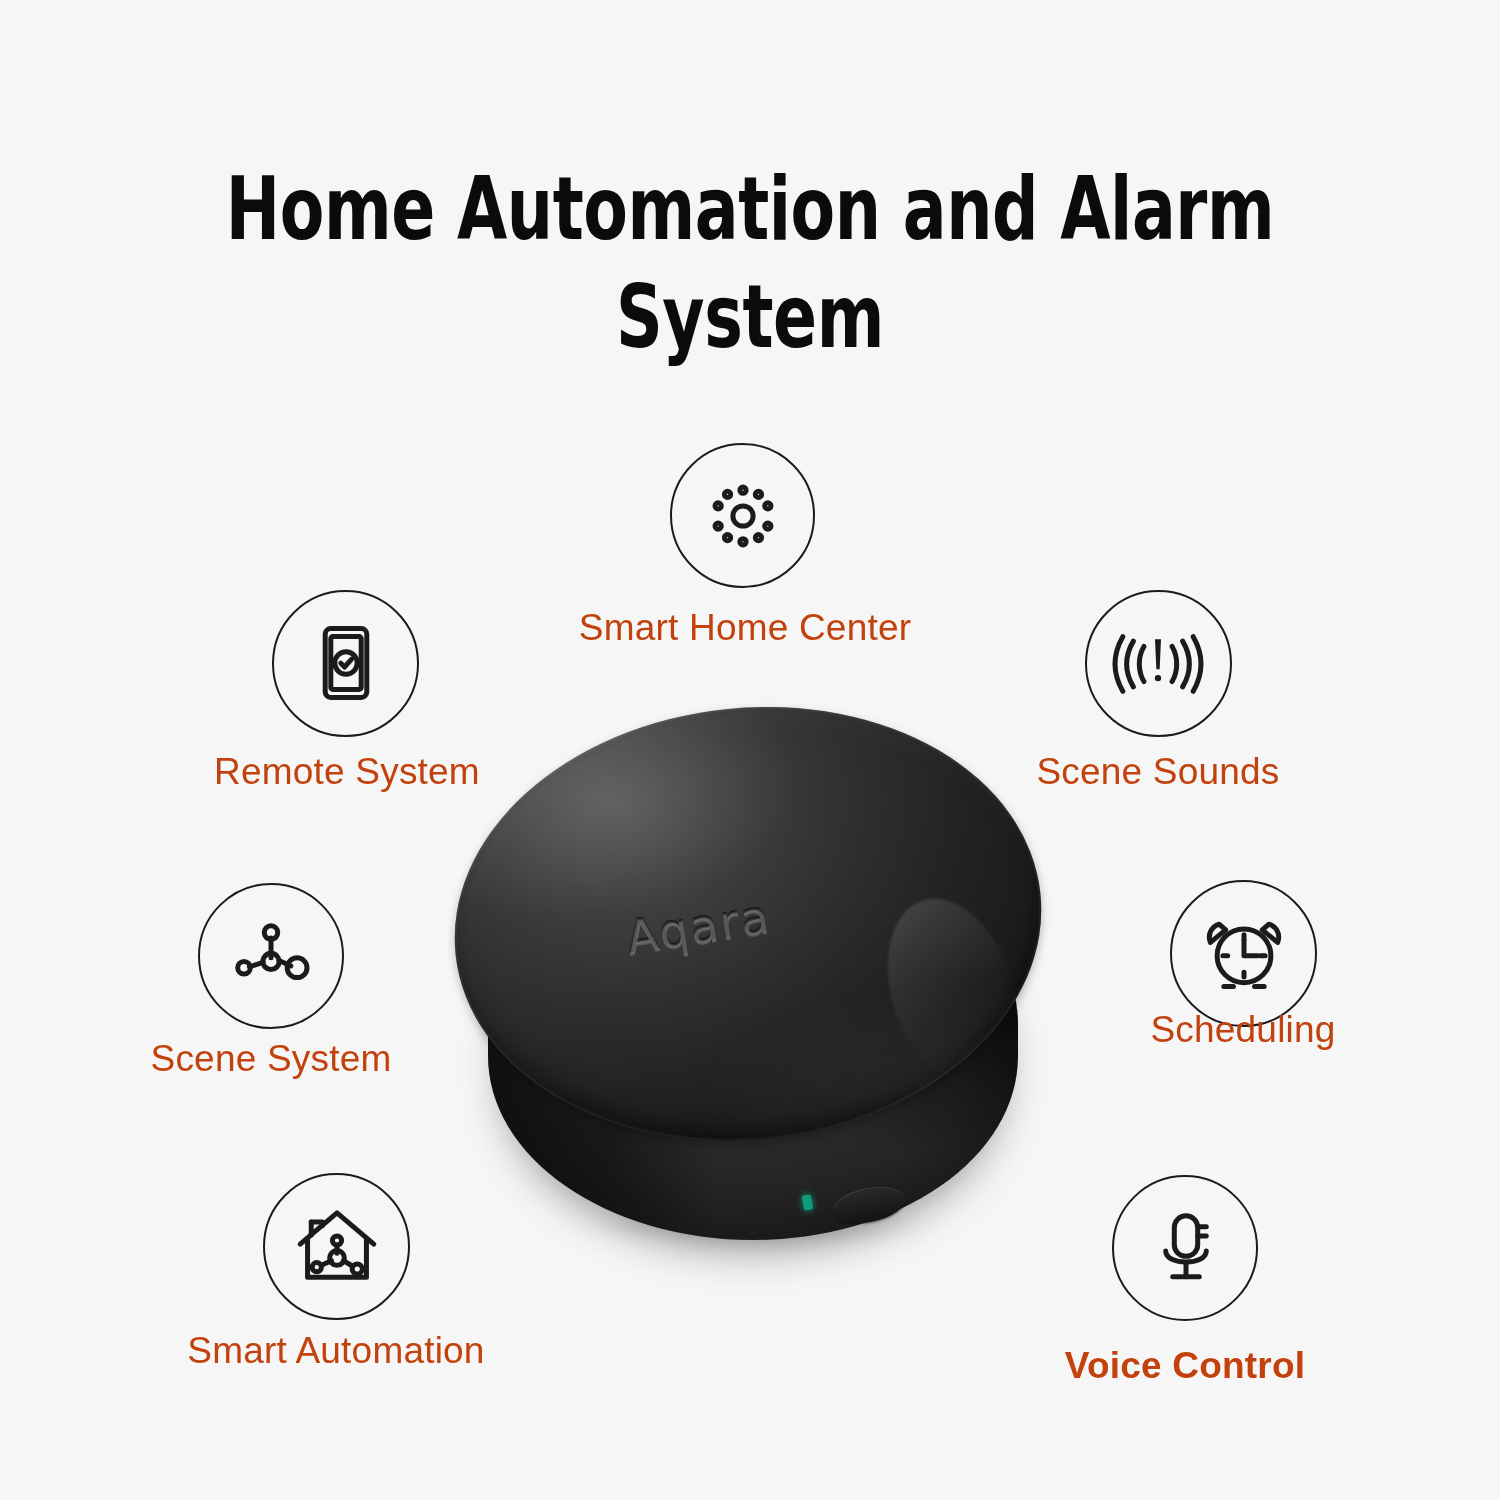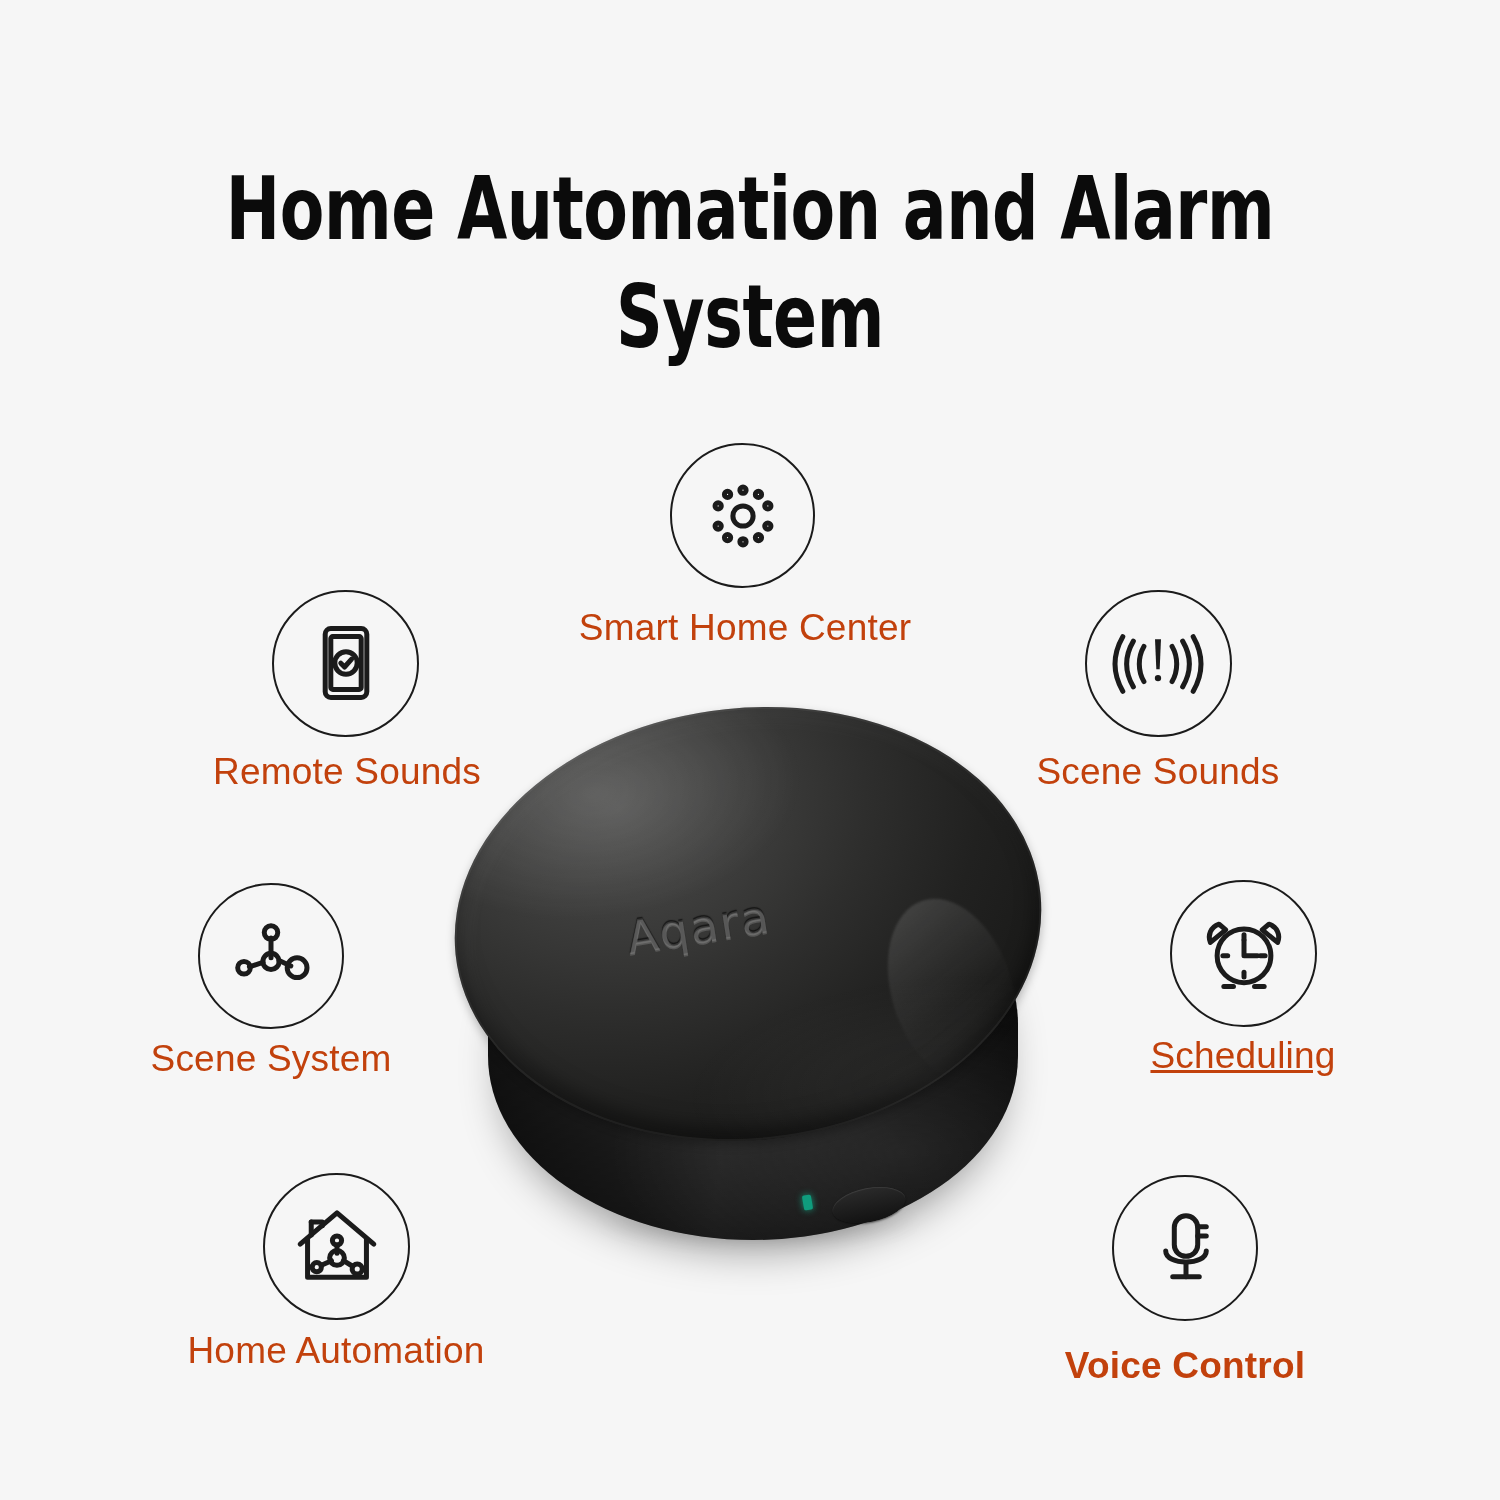--- a/index.html
+++ b/index.html
@@ -161,21 +161,21 @@
   </div>
 
   <div class="feature">
     <div class="circle" style="left:272px;top:590px;width:147px;height:147px;"></div>
     <svg class="ico" viewBox="0 0 100 100" style="left:306px;top:616px;width:80px;height:94px;">
       <rect x="24" y="7" width="52" height="86" rx="7"></rect>
       <rect x="31" y="17" width="38" height="66" rx="2.5"></rect>
       <circle cx="50" cy="50" r="14"></circle>
       <path d="M43.5 50.2 L48.2 55 L57 45.2"></path>
     </svg>
-    <div class="flabel c" style="left:347px;top:750px;">Remote Sounds</div>
+    <div class="flabel c" style="left:347px;top:750px;">Remote System</div>
   </div>
 
   <div class="feature">
     <div class="circle" style="left:1085px;top:590px;width:147px;height:147px;"></div>
     <svg class="ico" viewBox="0 0 120 100" style="left:1102px;top:620px;width:112px;height:88px;">
       <path class="solid" d="M56.6 22 h6.8 l-1.5 34 h-3.8 z"></path>
       <circle class="solid" cx="60" cy="66" r="3.6"></circle>
       <path d="M44 30 C 37 42, 37 58, 44 70" stroke-width="4.2"></path>
       <path d="M32 24 C 22 41, 22 59, 32 76" stroke-width="4.2"></path>
       <path d="M20 19 C 8 40, 8 60, 20 81" stroke-width="4.2"></path>
@@ -207,39 +207,39 @@
       <path d="M76 21 C 85 24, 88 33, 85 40 L69 27 Z" stroke-width="4"></path>
       <circle cx="50" cy="54" r="28" stroke-width="4.2"></circle>
       <path d="M50 32 L50 37" stroke-width="4"></path>
       <path d="M50 71 L50 76" stroke-width="4"></path>
       <path d="M28 54 L33 54" stroke-width="4"></path>
       <path d="M67 54 L72 54" stroke-width="4"></path>
       <path d="M50 38 L50 54 L64 54" stroke-width="4.2"></path>
       <path d="M29 86 L39 86" stroke-width="4.4"></path>
       <path d="M61 86 L71 86" stroke-width="4.4"></path>
     </svg>
-    <div class="flabel c" style="left:1243px;top:1034px;text-decoration:underline;">Scheduling</div>
+    <div class="flabel c" style="left:1243px;top:1008px;">Scheduling</div>
   </div>
 
   <div class="feature">
     <div class="circle" style="left:263px;top:1173px;width:147px;height:147px;"></div>
     <svg class="ico" viewBox="0 0 100 100" style="left:291px;top:1200px;width:92px;height:92px;">
       <path d="M10 48 L50 14 L90 48" stroke-width="4.4"></path>
       <path d="M18 42 L18 84 L82 84 L82 42" stroke-width="4.4"></path>
       <path d="M22 24 L22 38" stroke-width="4.4"></path>
       <path d="M22 24 L34 24 L34 28" stroke-width="4.4"></path>
       <path d="M50 49 L50 58" stroke-width="3.6"></path>
       <path d="M44 66 L33 71" stroke-width="3.6"></path>
       <path d="M57 66 L67 72" stroke-width="3.6"></path>
       <circle cx="50" cy="44" r="5" stroke-width="3.6"></circle>
       <circle cx="50" cy="63" r="8" stroke-width="3.6"></circle>
       <circle cx="28" cy="73" r="5" stroke-width="3.6"></circle>
       <circle cx="72" cy="75" r="5.5" stroke-width="3.6"></circle>
     </svg>
-    <div class="flabel c" style="left:336px;top:1329px;">Home Automation</div>
+    <div class="flabel c" style="left:336px;top:1329px;">Smart Automation</div>
   </div>
 
   <div class="feature">
     <div class="circle" style="left:1112px;top:1175px;width:146px;height:146px;"></div>
     <svg class="ico" viewBox="0 0 100 100" style="left:1147px;top:1200px;width:78px;height:94px;">
       <rect x="35" y="10" width="30" height="52" rx="15" stroke-width="4.4"></rect>
       <path d="M65 24 L76 24" stroke-width="4.2"></path>
       <path d="M65 36 L76 36" stroke-width="4.2"></path>
       <path d="M24 55 C 24 74, 76 74, 76 55" stroke-width="4.4"></path>
       <path d="M50 72 L50 88" stroke-width="4.4"></path>

